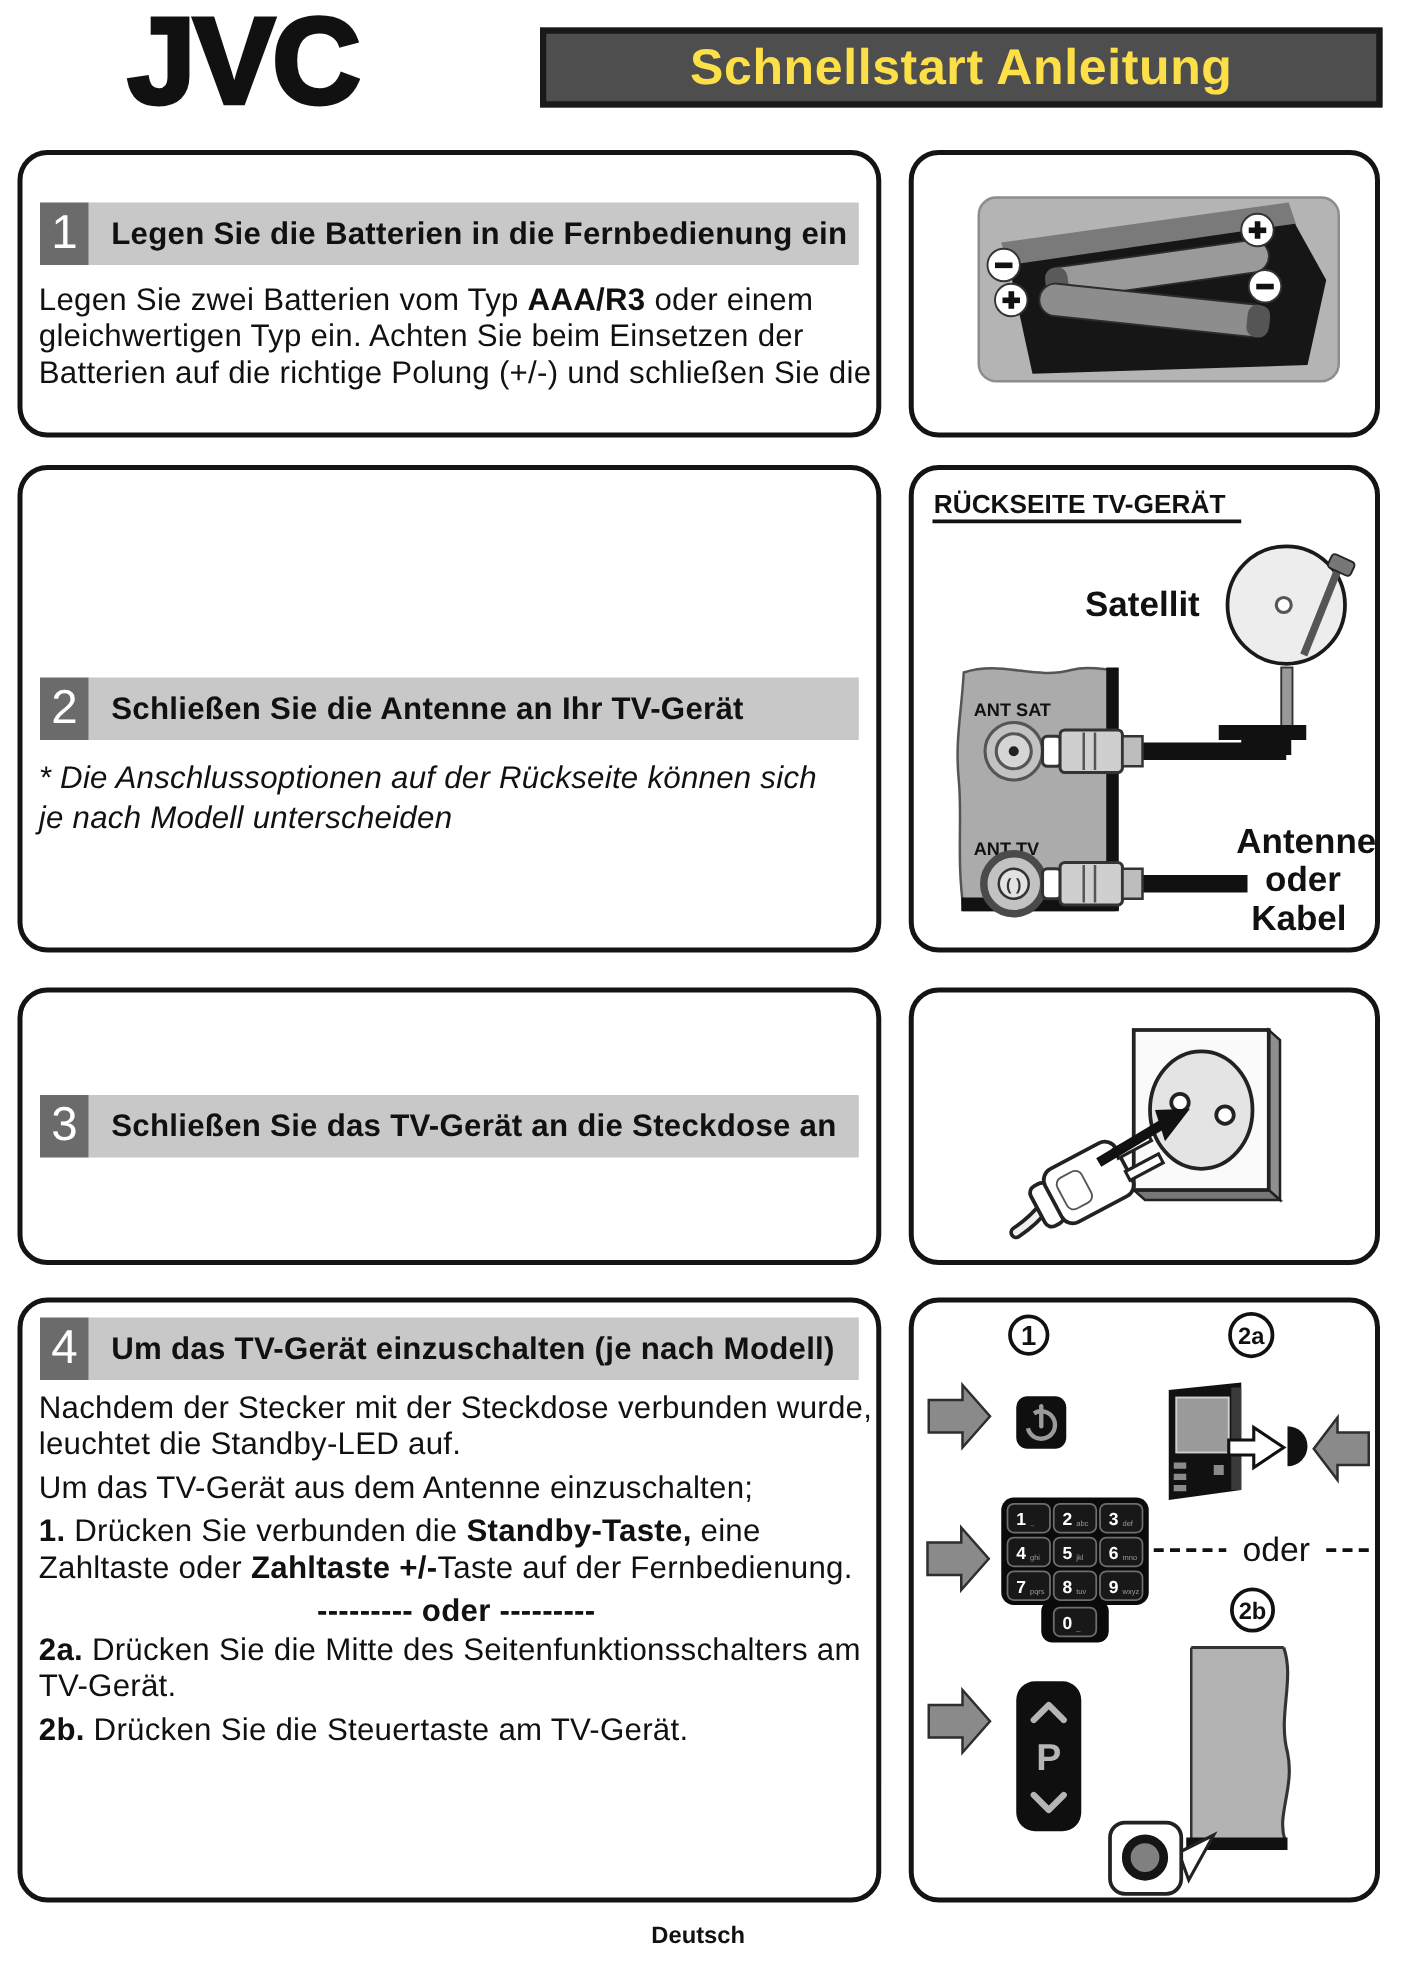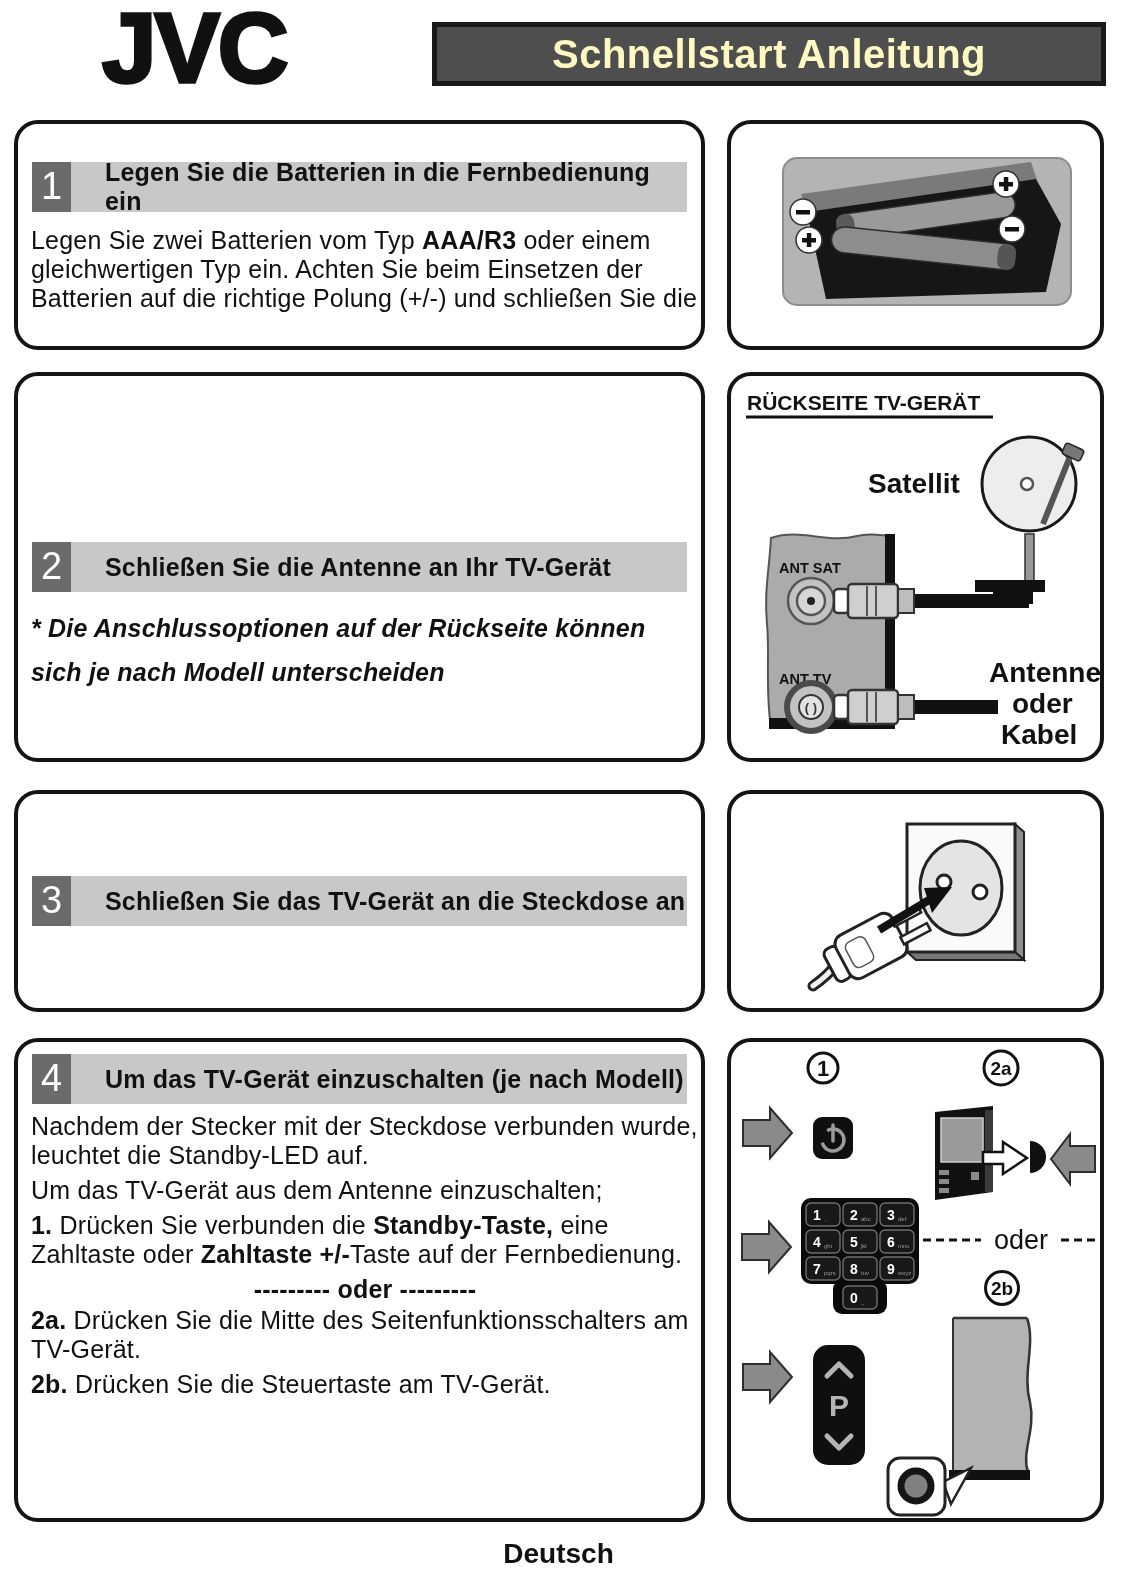--- a/index.html
+++ b/index.html
@@ -15,21 +15,21 @@
     position:absolute; left:102px; top:-8px;
     font-size:98px; font-weight:bold; letter-spacing:-2px;
     color:#111; -webkit-text-stroke:3.5px #111;
   }
   .title-box {
     position:absolute; left:432px; top:22px; width:674px; height:64px;
     background:#4e4e4e; border:5px solid #191919;
     display:flex; align-items:center; justify-content:center;
   }
   .title-box span {
-    color:#fef9c3; font-weight:bold; font-size:40px; letter-spacing:0.5px;
+    color:#fde047; font-weight:bold; font-size:40px; letter-spacing:0.5px;
   }
 
   
   .panel {
     position:absolute; background:#ffffff;
     border:4px solid #141414; border-radius:24px;
   }
   .p-s1l { left:14px;  top:120px;  width:691px; height:230px; }
   .p-s1r { left:727px; top:120px;  width:377px; height:230px; }
   .p-s2l { left:14px;  top:372px;  width:691px; height:390px; }
@@ -39,39 +39,39 @@
   .p-s4l { left:14px;  top:1038px; width:691px; height:484px; }
   .p-s4r { left:727px; top:1038px; width:377px; height:484px; }
 
   .step-header { position:absolute; left:14px; right:14px; height:50px; display:flex; }
   .step-num {
     width:39px; height:50px; background:#6b6b6b; color:#fff;
     font-size:38px; line-height:49px; text-align:center; flex:0 0 auto;
   }
   .step-bar {
     flex:1; background:#c8c8c8; display:flex; align-items:center;
-    padding-left:34px; font-weight:bold; font-size:25px; letter-spacing:0.2px;
+    padding-left:18px; font-weight:bold; font-size:25px; letter-spacing:0.2px;
   }
   .hdr-s1 { top:38px; }
   .hdr-s2 { top:166px; }
   .hdr-s3 { top:82px; }
   .hdr-s4 { top:12px; }
 
   .body-text { position:absolute; font-size:25px; line-height:29px; letter-spacing:0.2px; }
   .s1-body { left:13px; top:102px; width:668px; }
-  .s2-note { left:13px; top:230px; width:636px; font-style:italic; line-height:44px;font-weight:bold; }
+  .s2-note { left:13px; top:230px; width:636px; font-style:italic; line-height:32px; }
   .s4-body { left:13px; top:70px;  width:668px; }
   .s4-body p { margin:0 0 6px 0; }
   .s4-divider { text-align:center; font-weight:bold; margin:0 0 2px 0 !important; }
   .s4-note { font-style:italic; text-align:justify; line-height:30px; margin:0 !important; }
   .b { font-weight:bold; }
 
   .footer-lang {
     position:absolute; left:0; top:1538px; width:1117px;
-    text-align:center; font-weight:bold; font-size:28px;
+    text-align:center; font-weight:bold; font-size:19px;
   }
 
   svg.ill { position:absolute; left:0; top:0; width:100%; height:100%; display:block; }
   svg text { font-family:"Liberation Sans", sans-serif; }
 </style>
 </head>
 <body>
 
 <div class="page">
 

